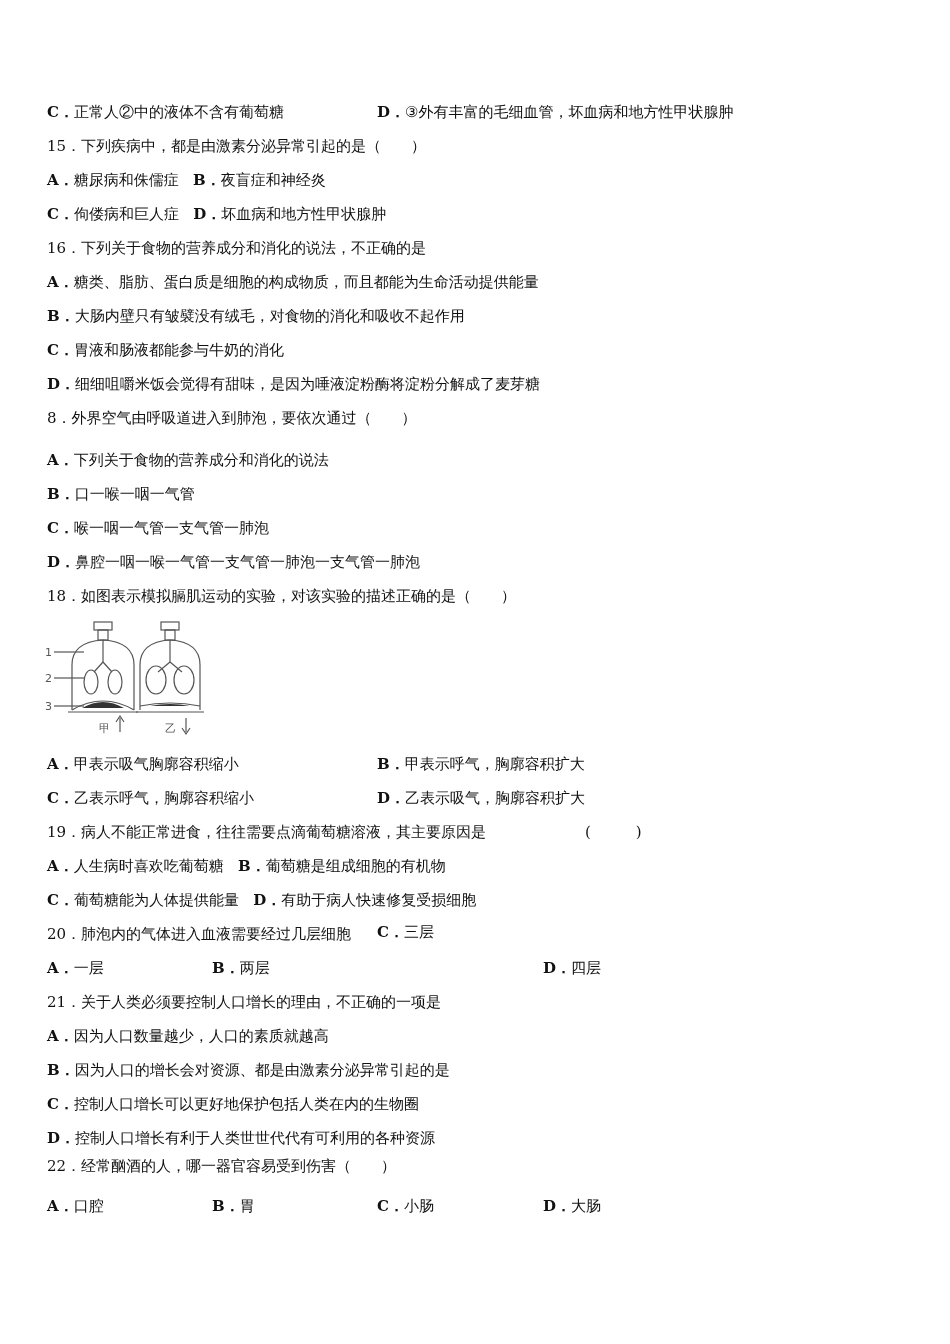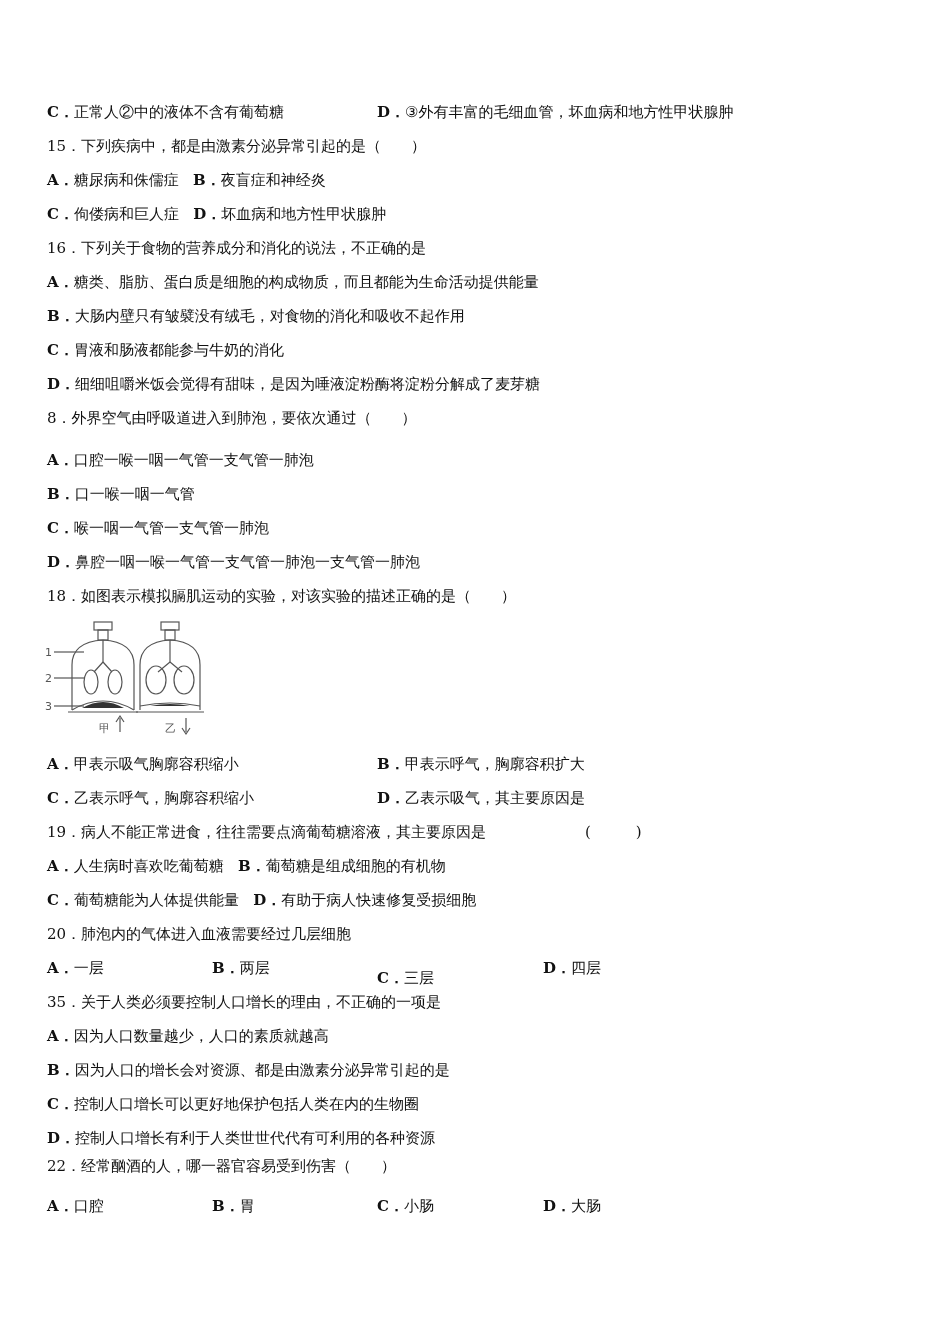--- a/index.html
+++ b/index.html
@@ -31,21 +31,21 @@
   <span class="lbl">C．</span><span>佝偻病和巨人症</span>&nbsp;&nbsp;&nbsp;<span class="lbl">D．</span><span>坏血病和地方性甲状腺肿</span>
 </div>
 
 <div class="line" style="top:238px">16．下列关于食物的营养成分和消化的说法，不正确的是</div>
 <div class="line" style="top:272px"><span class="lbl">A．</span><span>糖类、脂肪、蛋白质是细胞的构成物质，而且都能为生命活动提供能量</span></div>
 <div class="line" style="top:306px"><span class="lbl">B．</span><span>大肠内壁只有皱襞没有绒毛，对食物的消化和吸收不起作用</span></div>
 <div class="line" style="top:340px"><span class="lbl">C．</span><span>胃液和肠液都能参与牛奶的消化</span></div>
 <div class="line" style="top:374px"><span class="lbl">D．</span><span>细细咀嚼米饭会觉得有甜味，是因为唾液淀粉酶将淀粉分解成了麦芽糖</span></div>
 
 <div class="line" style="top:408px">8．外界空气由呼吸道进入到肺泡，要依次通过（　　）</div>
-<div class="line" style="top:450px"><span class="lbl">A．</span><span>口腔一喉一咽一气管一支气管一肺泡</span></div>
+<div class="line" style="top:450px"><span class="lbl">A．</span><span>下列关于食物的营养成分和消化的说法</span></div>
 <div class="line" style="top:484px"><span class="lbl">B．</span><span>口一喉一咽一气管</span></div>
 <div class="line" style="top:518px"><span class="lbl">C．</span><span>喉一咽一气管一支气管一肺泡</span></div>
 <div class="line" style="top:552px"><span class="lbl">D．</span><span>鼻腔一咽一喉一气管一支气管一肺泡一支气管一肺泡</span></div>
 
 <div class="line" style="top:586px">18．如图表示模拟膈肌运动的实验，对该实验的描述正确的是（　　）</div>
 
 <div class="figure">
   <svg width="190" height="120" viewBox="0 0 190 120">
     <g fill="none" stroke="#555" stroke-width="1.2">
 
@@ -88,38 +88,38 @@
     <g fill="#333">
       <path d="M38 88 Q59 76 80 88 Z"></path>
       <path d="M106 86 Q126 82 146 86 Z"></path>
     </g>
   </svg>
 </div>
 
 <div class="line" style="top:754px"><span class="lbl">A．</span><span>甲表示吸气胸廓容积缩小</span></div>
 <div class="col" style="top:754px; left:377px"><span class="lbl">B．</span><span>甲表示呼气，胸廓容积扩大</span></div>
 <div class="line" style="top:788px"><span class="lbl">C．</span><span>乙表示呼气，胸廓容积缩小</span></div>
-<div class="col" style="top:788px; left:377px"><span class="lbl">D．</span><span>乙表示吸气，其主要原因是</span></div>
+<div class="col" style="top:788px; left:377px"><span class="lbl">D．</span><span>乙表示吸气，胸廓容积扩大</span></div>
 
 <div class="line" style="top:822px">19．病人不能正常进食，往往需要点滴葡萄糖溶液，其主要原因是</div>
 <div class="col" style="top:822px; left:585px">(　　　)</div>
 <div class="line" style="top:856px">
   <span class="lbl">A．</span><span>人生病时喜欢吃葡萄糖</span>&nbsp;&nbsp;&nbsp;<span class="lbl">B．</span><span>葡萄糖是组成细胞的有机物</span>
 </div>
 <div class="line" style="top:890px">
   <span class="lbl">C．</span><span>葡萄糖能为人体提供能量</span>&nbsp;&nbsp;&nbsp;<span class="lbl">D．</span><span>有助于病人快速修复受损细胞</span>
 </div>
 
 <div class="line" style="top:924px">20．肺泡内的气体进入血液需要经过几层细胞</div>
 <div class="line" style="top:958px"><span class="lbl">A．</span><span>一层</span></div>
 <div class="col" style="top:958px; left:212px"><span class="lbl">B．</span><span>两层</span></div>
-<div class="col" style="top:968px; left:377px"><span class="lbl">C．</span><span>三层</span></div>
+<div class="col" style="top:922px; left:377px"><span class="lbl">C．</span><span>三层</span></div>
 <div class="col" style="top:958px; left:543px"><span class="lbl">D．</span><span>四层</span></div>
 
-<div class="line" style="top:992px">35．关于人类必须要控制人口增长的理由，不正确的一项是</div>
+<div class="line" style="top:992px">21．关于人类必须要控制人口增长的理由，不正确的一项是</div>
 <div class="line" style="top:1026px"><span class="lbl">A．</span><span>因为人口数量越少，人口的素质就越高</span></div>
 <div class="line" style="top:1060px"><span class="lbl">B．</span><span>因为人口的增长会对资源、都是由激素分泌异常引起的是</span></div>
 <div class="line" style="top:1094px"><span class="lbl">C．</span><span>控制人口增长可以更好地保护包括人类在内的生物圈</span></div>
 <div class="line" style="top:1128px"><span class="lbl">D．</span><span>控制人口增长有利于人类世世代代有可利用的各种资源</span></div>
 
 <div class="line" style="top:1156px">22．经常酗酒的人，哪一器官容易受到伤害（　　）</div>
 <div class="line" style="top:1196px"><span class="lbl">A．</span><span>口腔</span></div>
 <div class="col" style="top:1196px; left:212px"><span class="lbl">B．</span><span>胃</span></div>
 <div class="col" style="top:1196px; left:377px"><span class="lbl">C．</span><span>小肠</span></div>
 <div class="col" style="top:1196px; left:543px"><span class="lbl">D．</span><span>大肠</span></div>

